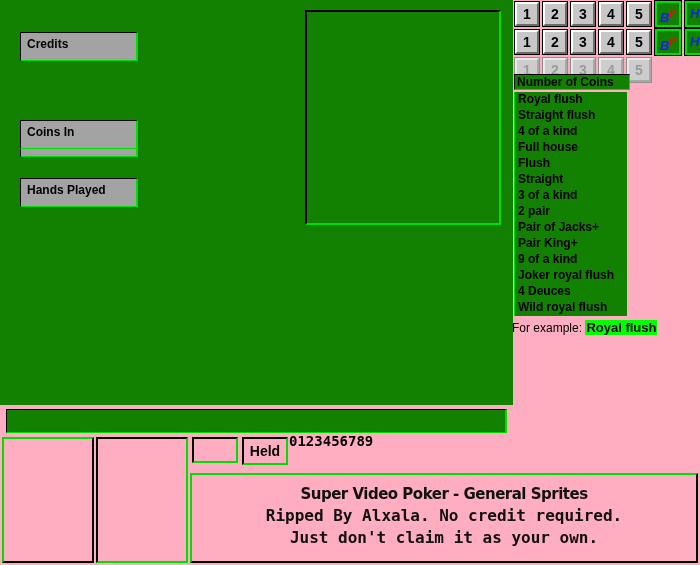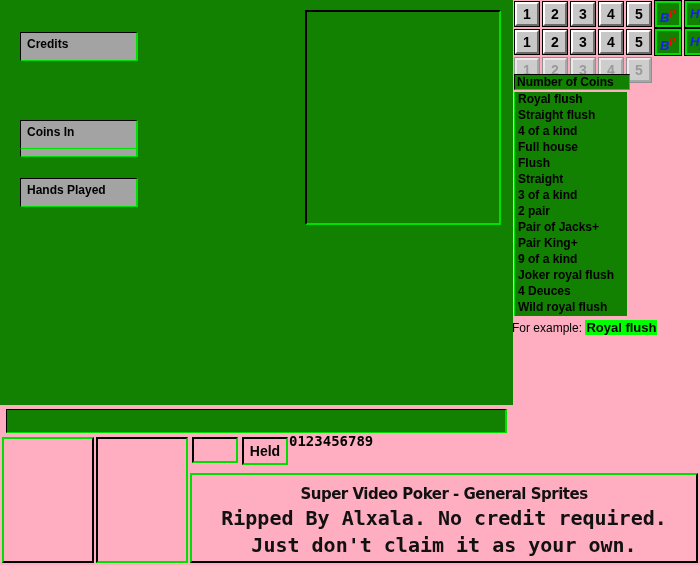--- a/index.html
+++ b/index.html
@@ -261,21 +261,21 @@
   #credit-title {
     font-family: "DejaVu Sans", sans-serif;
     font-size: 15px;
     font-weight: bold;
     color: #111111;
     letter-spacing: -0.5px;
     white-space: nowrap;
   }
   .credit-line {
     font-family: "DejaVu Sans Mono", monospace;
-    font-size: 20px;
+    font-size: 16px;
     font-weight: bold;
     color: #111111;
     letter-spacing: 0px;
     white-space: nowrap;
     margin-top: 3px;
   }
 </style>
 </head>
 <body>
 

